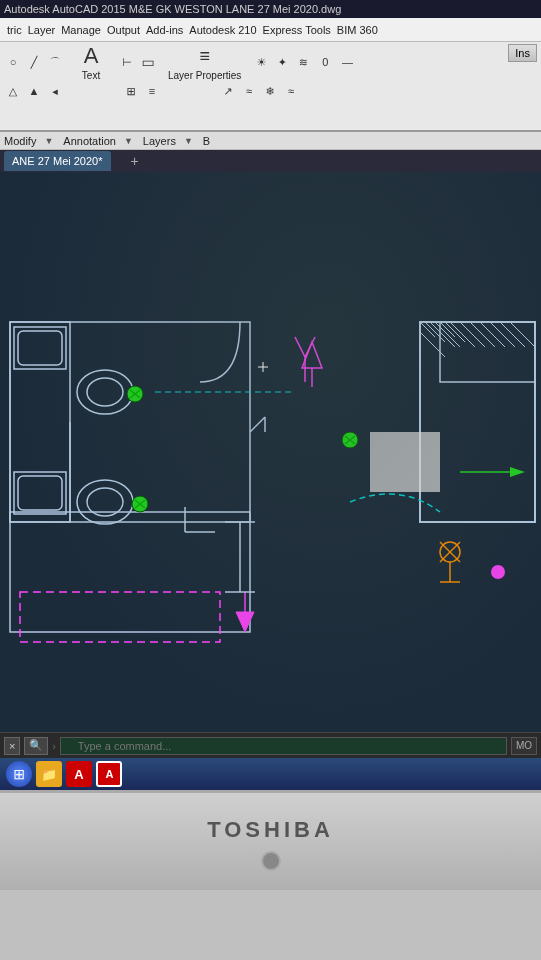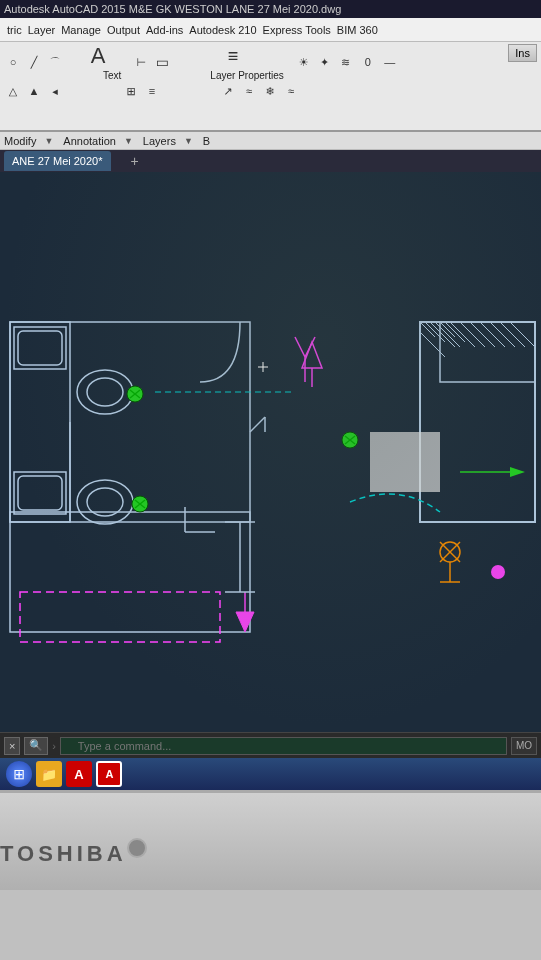--- a/index.html
+++ b/index.html
@@ -75,21 +75,20 @@
     .ribbon-icon-big {
       font-size: 22px;
       line-height: 26px;
       color: #333;
     }
     .ribbon-label {
       font-size: 10px;
       color: #222;
       text-align: center;
       margin-top: 1px;
-      margin-left: 28px;
     }
     .ribbon-small-btn {
       width: 18px;
       height: 18px;
       display: flex;
       align-items: center;
       justify-content: center;
       cursor: pointer;
       font-size: 11px;
       color: #333;
@@ -239,21 +238,21 @@
     .taskbar-btn.folder { background: #e8a820; color: #fff; font-size: 13px; border-radius: 3px; }
     .taskbar-btn.acrobat { background: #cc0000; color: #fff; border-radius: 3px; font-size: 11px; font-weight: bold; }
     .taskbar-btn.autocad { background: #cc0000; color: #fff; border-radius: 3px; font-size: 10px; font-weight: bold; border: 2px solid #fff; }
     .taskbar-spacer { flex: 1; }
 
     
     #monitor-bottom {
       background: linear-gradient(to bottom, #d0d0d0, #b0b0b0);
       height: 100px;
       display: flex;
-      flex-direction: row;
+      flex-direction: column;
       align-items: center;
       justify-content: flex-start;
       padding-top: 4px;
       border-top: 3px solid #aaa;
     }
     #monitor-label {
       font-size: 22px;
       font-weight: bold;
       color: #555;
       letter-spacing: 4px;

